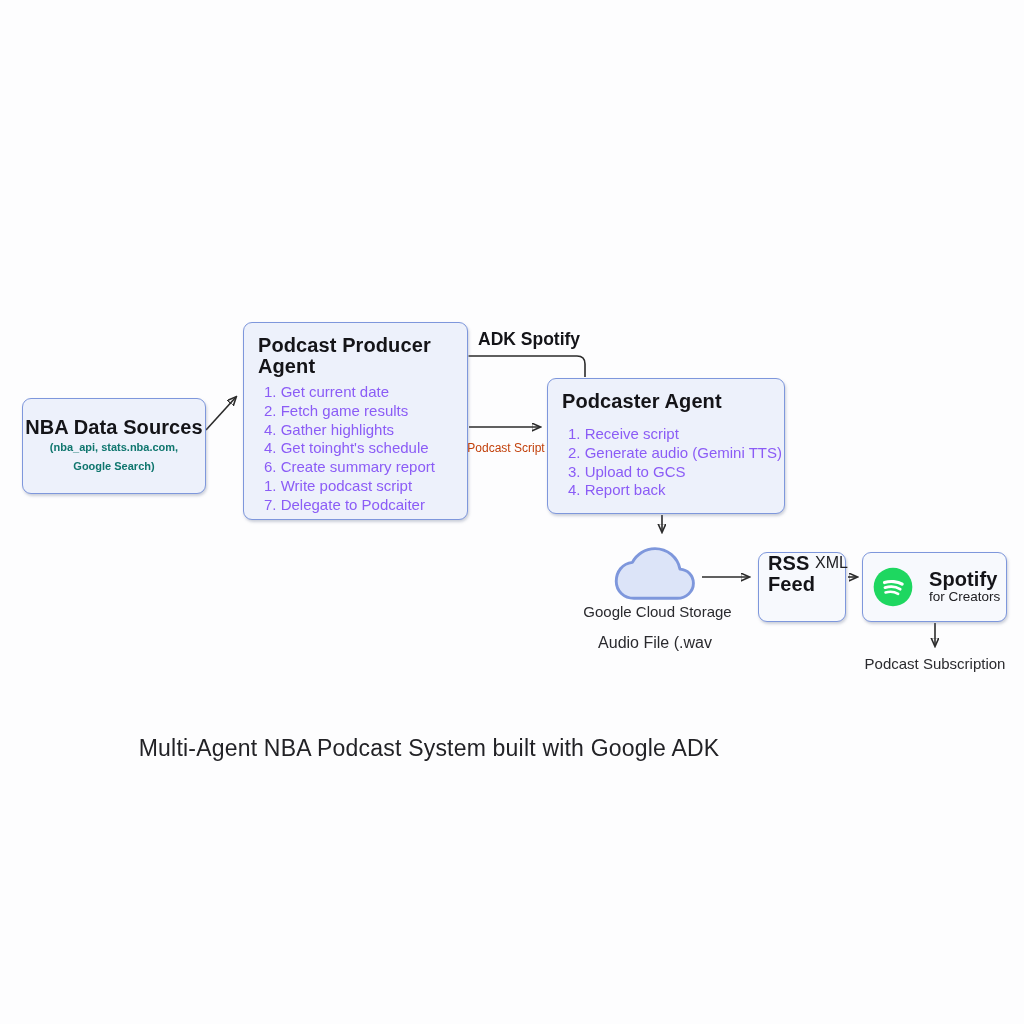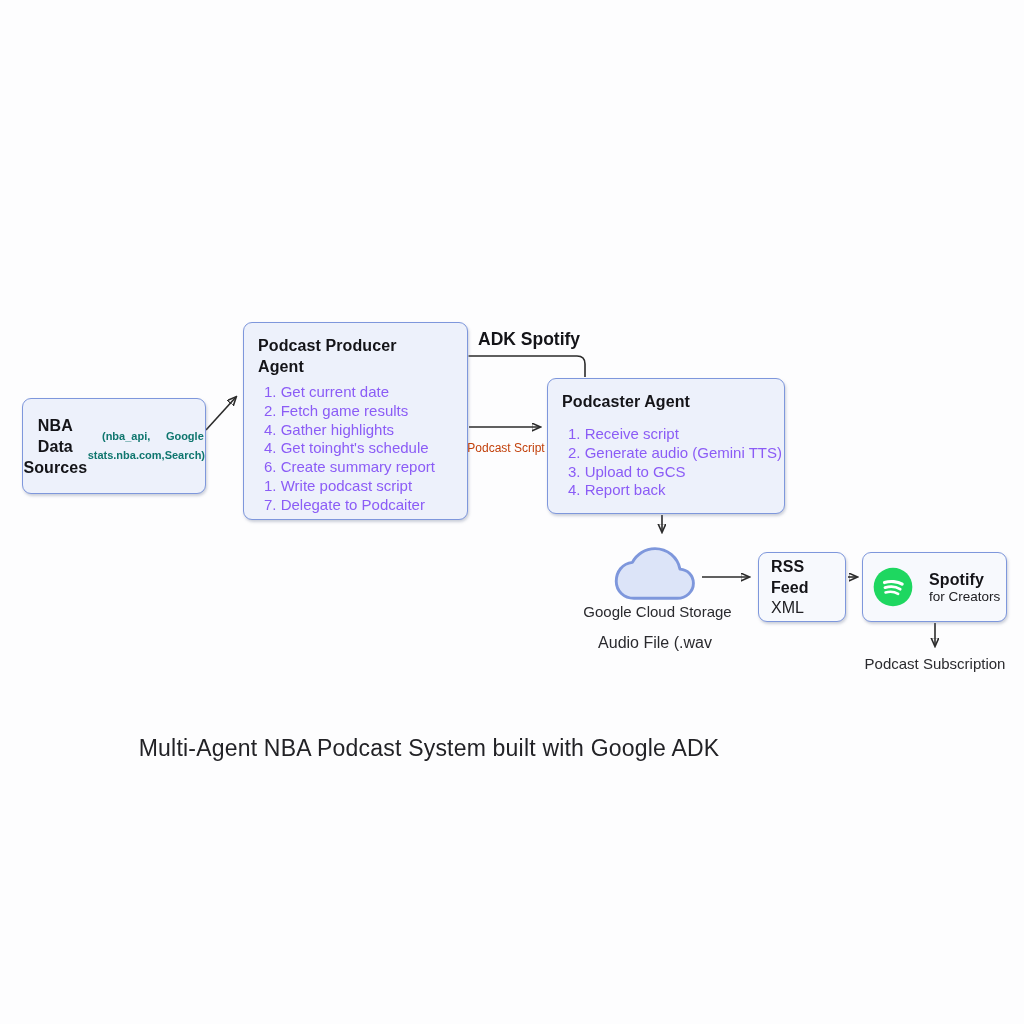--- a/index.html
+++ b/index.html
@@ -25,28 +25,28 @@
     position: absolute;
     background: #edf1fb;
     border: 1.6px solid #7e97dc;
     border-radius: 9px;
     box-sizing: border-box;
     box-shadow: 1px 2px 3px rgba(110,120,150,0.35);
   }
   .node.light { background: #f7f9fd; }
   .node-title {
     font-weight: bold;
-    font-size: 16px;
+    font-size: 20px;
     line-height: 21px;
     color: #141418;
     letter-spacing: 0.1px;
   }
   .centered-node {
     display: flex;
-    flex-direction: row;
+    flex-direction: column;
     justify-content: center;
     align-items: center;
     text-align: center;
   }
   .sub-line { font-size: 11px; line-height: 19px; color: #0f766e; font-weight: bold; }
   .agent-body { padding: 12px 8px 0 14px; }
   .step-list { margin-top: 6px; }
   .step-list .list-line {
     font-size: 15px;
     line-height: 18.8px;
@@ -68,21 +68,21 @@
   }
   .plain-label {
     position: absolute;
     font-size: 15px;
     color: #2a2a2e;
     text-align: center;
   }
   .cloud-wrap { position: absolute; }
   .rss-body {
     display: flex;
-    flex-direction: column;
+    flex-direction: row;
     justify-content: center;
     height: 100%;
     padding-left: 12px;
     box-sizing: border-box;
   }
   .rss-sub { font-size: 16px; line-height: 20px; color: #202024; }
   .spotify-body {
     display: flex;
     align-items: center;
     height: 100%;

